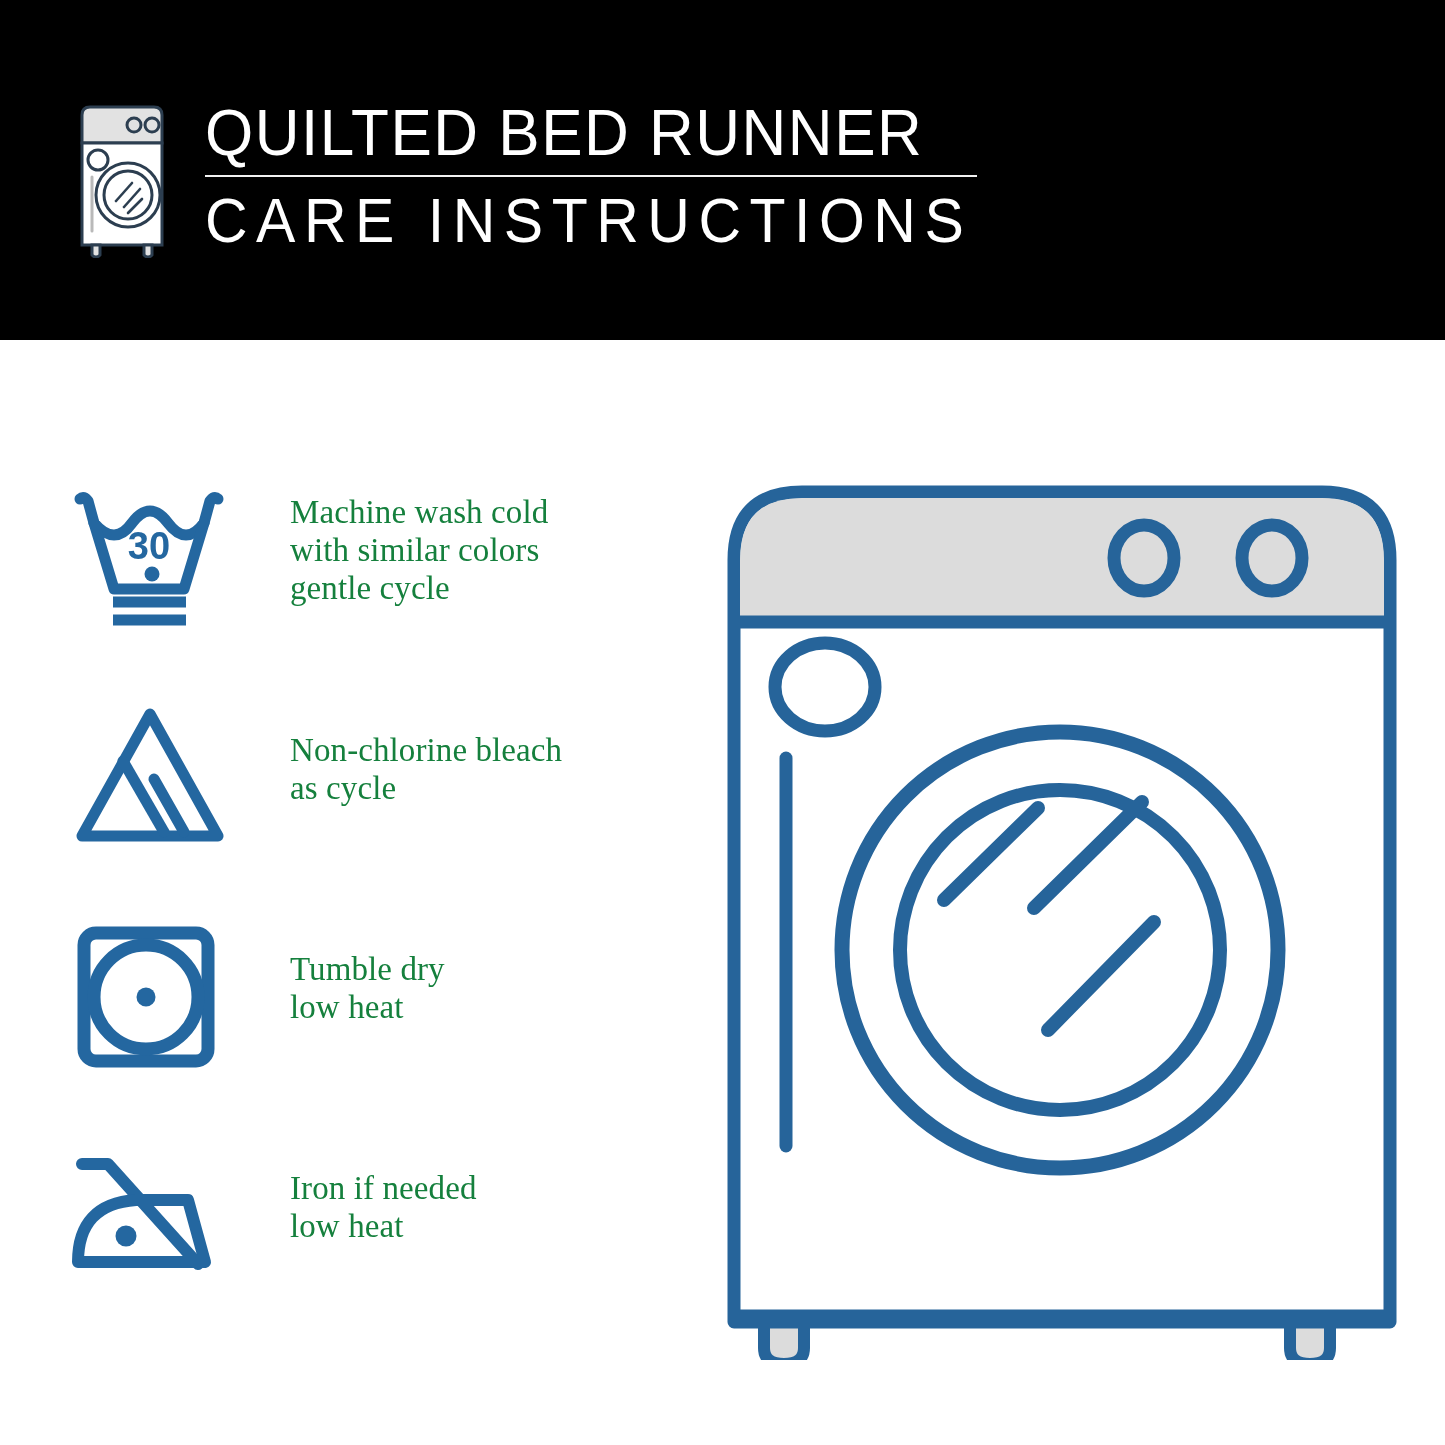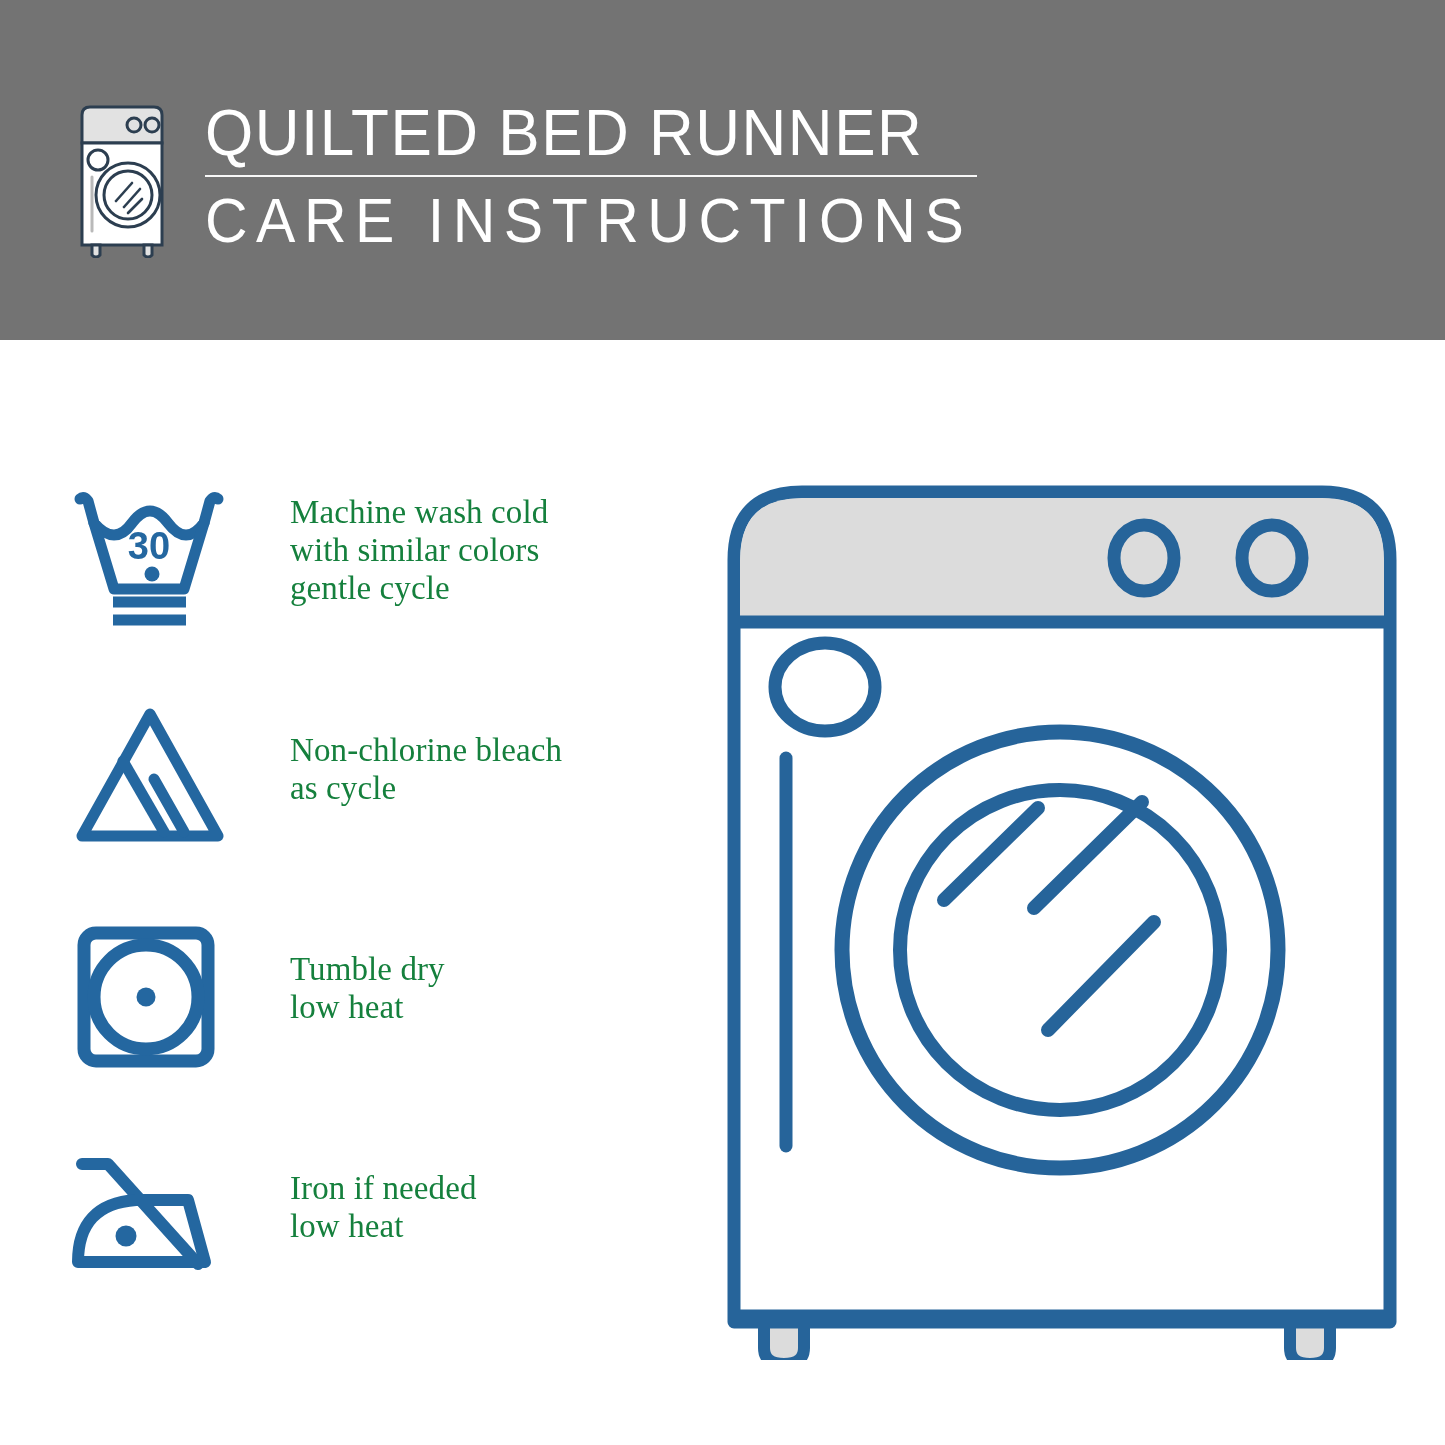--- a/index.html
+++ b/index.html
@@ -21,21 +21,21 @@
     background: #ffffff;
   }
 
   
   #header {
     position: absolute;
     left: 0;
     top: 0;
     width: 1445px;
     height: 345px;
-    background: #737373;
+    background: #000000;
   }
 
   #header-logo {
     position: absolute;
     left: 62px;
     top: 103px;
     width: 120px;
     height: 155px;
   }
 

